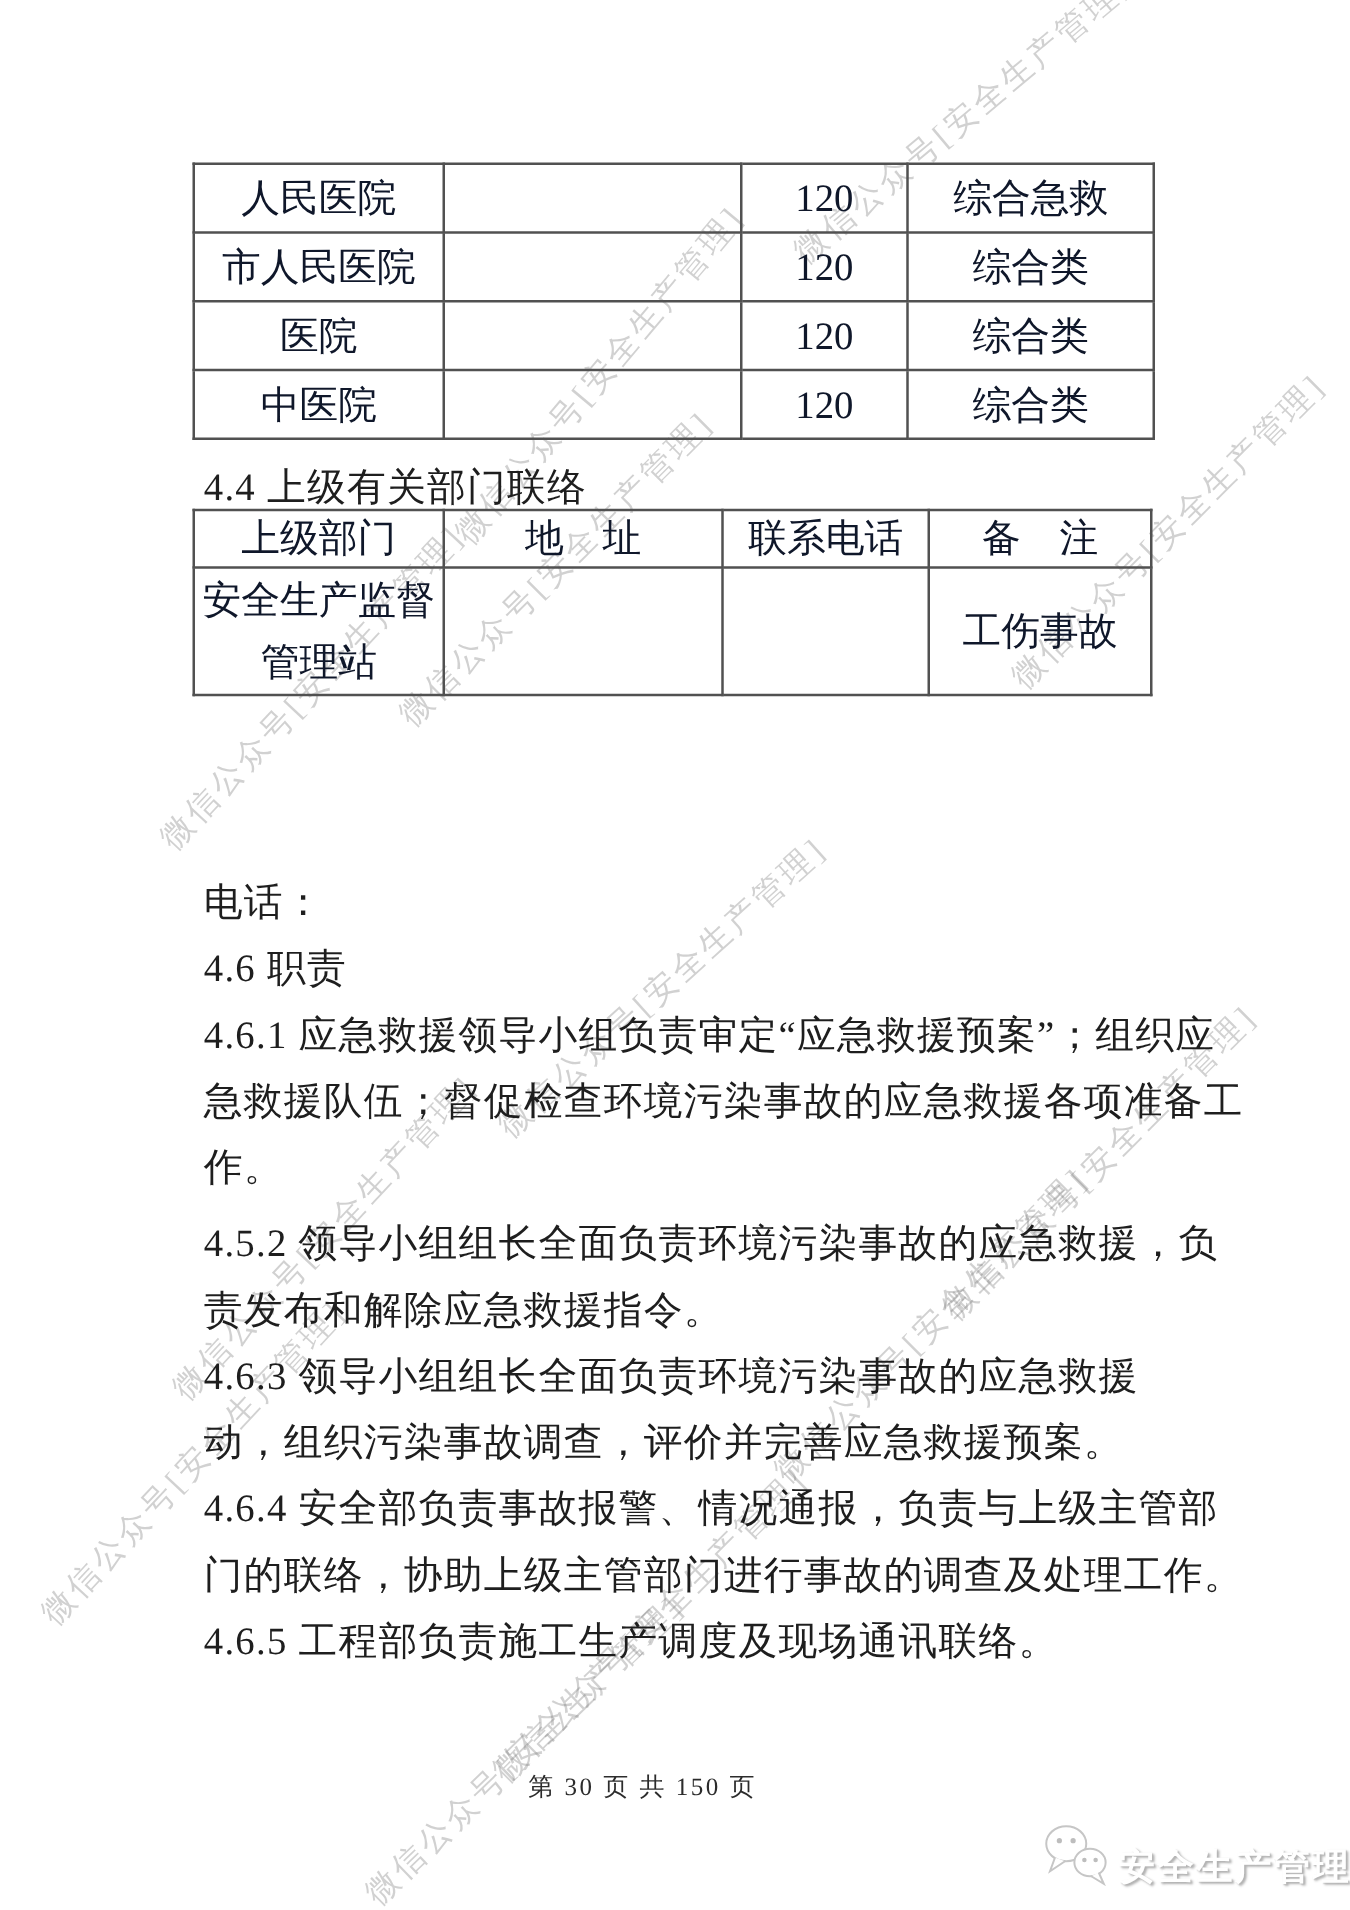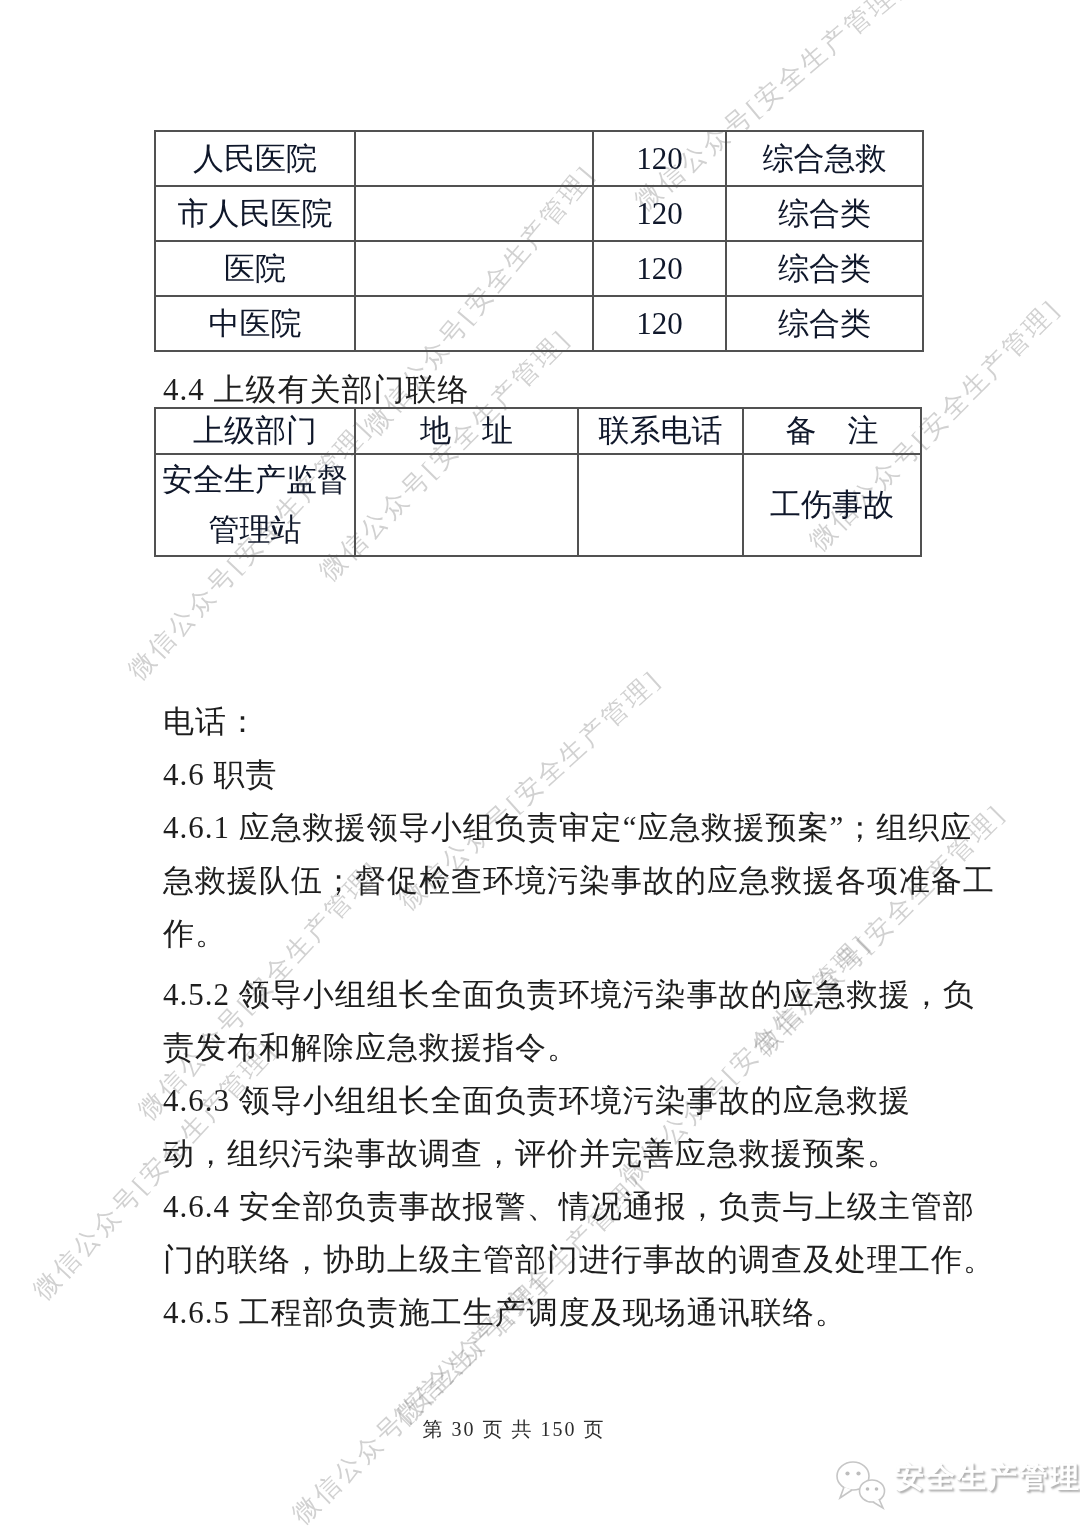--- a/index.html
+++ b/index.html
@@ -68,21 +68,21 @@
   }
   .para-gap{margin-top:8px;}
   
   .footer{
     position:absolute;left:0;top:1416px;width:1028px;
     text-align:center;font-size:20px;color:#2c2c2c;letter-spacing:2px;
   }
   
   .brand{
     position:absolute;left:833px;top:1458px;height:56px;
-    display:flex;align-items:flex-start;gap:8px;
+    display:flex;align-items:flex-end;gap:8px;
   }
   .brand-label{
     font-size:29px;font-weight:bold;letter-spacing:2px;
     color:#ffffff;
     text-shadow:2px 2px 2px #b2b2b2, 1px 1px 1px #c9c9c9;
     white-space:nowrap;
   }
 </style>
 </head>
 <body>

